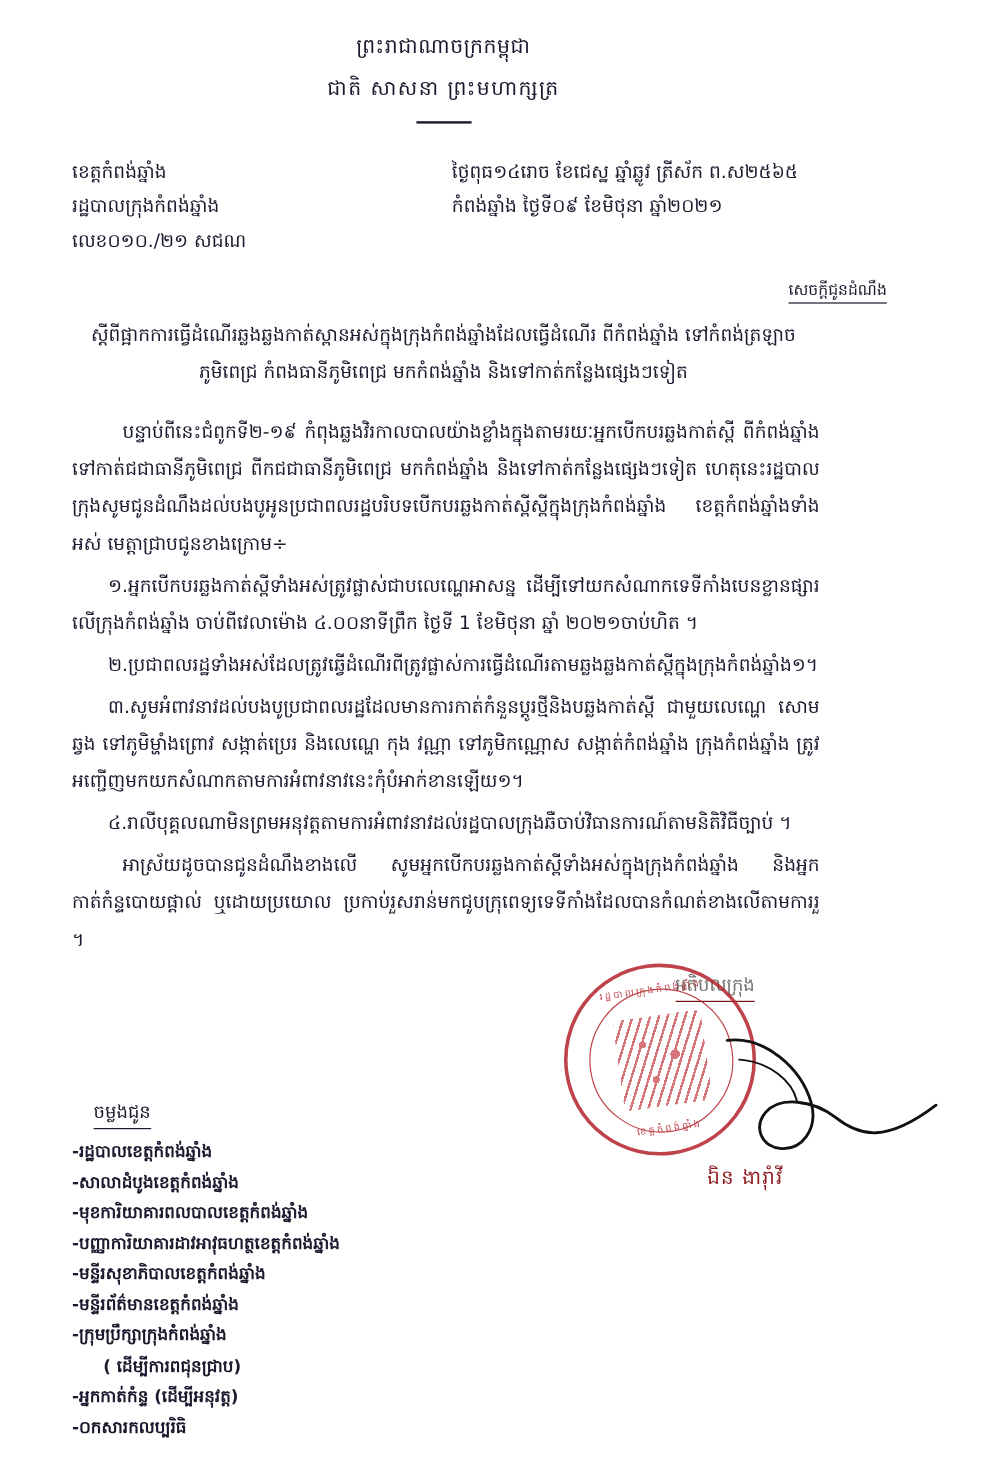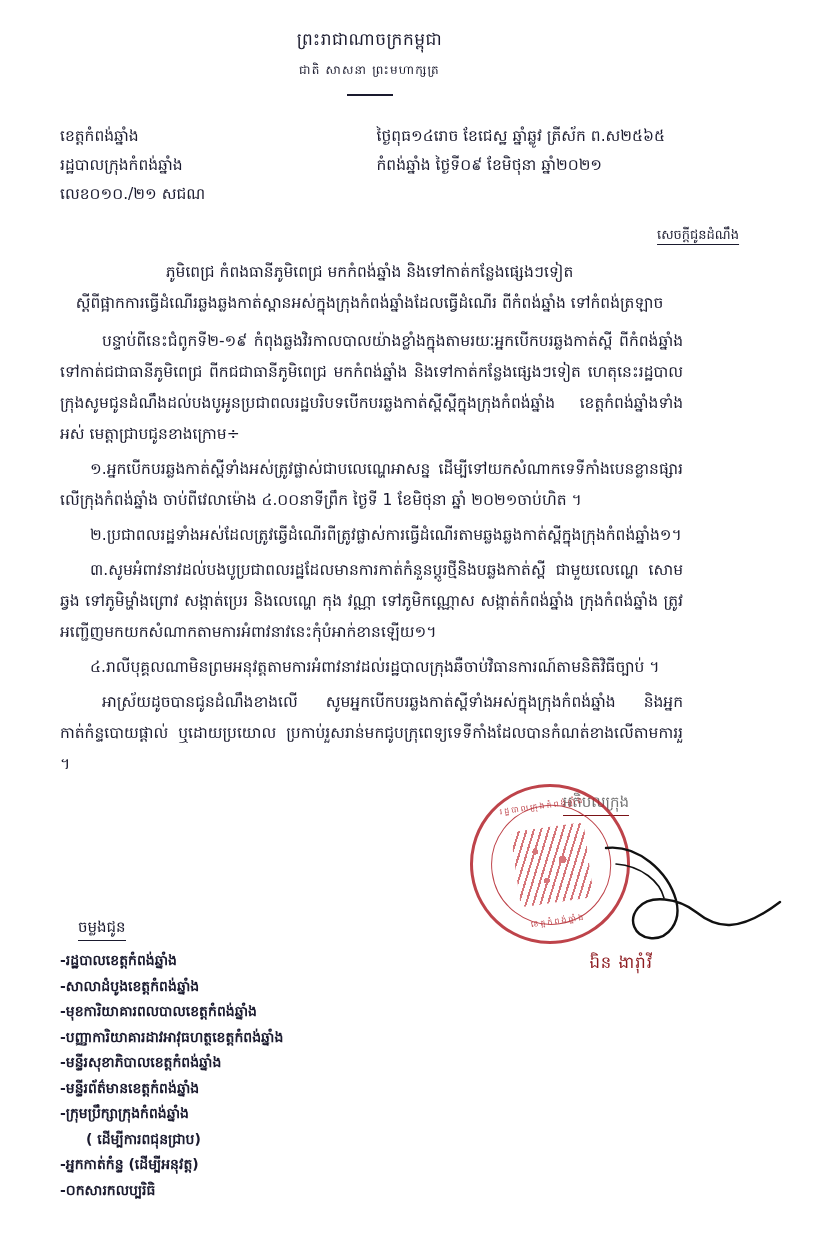--- a/index.html
+++ b/index.html
@@ -23,21 +23,21 @@
   .header {
     text-align: center;
     padding-top: 26px;
   }
   .kingdom {
     font-size: 17px;
     letter-spacing: 0.5px;
     line-height: 1.55;
   }
   .motto {
-    font-size: 12px;
+    font-size: 17px;
     letter-spacing: 1.2px;
     margin-top: 10px;
   }
   .hr-short {
     width: 46px;
     height: 2px;
     background: #1a1a2e;
     margin: 14px auto 0 auto;
   }
   
@@ -67,21 +67,21 @@
   .subject {
     text-align: center;
     font-size: 15.5px;
     line-height: 1.95;
     margin-top: 12px;
     padding: 0 58px;
   }
   
   .body-text {
     padding: 0 56px 0 60px;
-    margin-top: 8px;
+    margin-top: 20px;
     font-size: 15.5px;
     line-height: 2.0;
     text-align: justify;
   }
   .para { margin-bottom: 4px; }
   .indent { text-indent: 42px; }
   .para-num { text-indent: 30px; }
   
   .sig-area {
     position: relative;
@@ -194,22 +194,22 @@
       <div>កំពង់ឆ្នាំង ថ្ងៃទី០៩ ខែមិថុនា ឆ្នាំ២០២១</div>
     </div>
   </div>
 
   <div style="text-align:center;">
     <div class="doc-title">
       <span class="u">សេចក្តីជូនដំណឹង</span>
     </div>
   </div>
   <div class="subject">
+    <div>ស្តីពីផ្អាកការធ្វើដំណើរឆ្លងឆ្លងកាត់ស្ពានអស់ក្នុងក្រុងកំពង់ឆ្នាំងដែលធ្វើដំណើរ ពីកំពង់ឆ្នាំង ទៅកំពង់ត្រឡាច</div>
     <div>ភូមិពេជ្រ កំពងធានីភូមិពេជ្រ មកកំពង់ឆ្នាំង និងទៅកាត់កន្លែងផ្សេងៗទៀត</div>
-    <div>ស្តីពីផ្អាកការធ្វើដំណើរឆ្លងឆ្លងកាត់ស្ពានអស់ក្នុងក្រុងកំពង់ឆ្នាំងដែលធ្វើដំណើរ ពីកំពង់ឆ្នាំង ទៅកំពង់ត្រឡាច</div>
   </div>
 
   <div class="body-text">
     <div class="para indent">បន្ទាប់ពីនេះជំពូកទី២-១៩ កំពុងឆ្លងវិរកាលបាលយ៉ាងខ្លាំងក្នុងតាមរយៈអ្នកបើកបរឆ្លងកាត់ស្ពី ពីកំពង់ឆ្នាំង ទៅកាត់ជជាធានីភូមិពេជ្រ ពីកជជាធានីភូមិពេជ្រ មកកំពង់ឆ្នាំង និងទៅកាត់កន្លែងផ្សេងៗទៀត ហេតុនេះរដ្ឋបាលក្រុងសូមជូនដំណឹងដល់បងបូអូនប្រជាពលរដ្ឋបរិបទបើកបរឆ្លងកាត់ស្ពីស្ពីក្នុងក្រុងកំពង់ឆ្នាំង ខេត្តកំពង់ឆ្នាំងទាំងអស់ មេត្តាជ្រាបជូនខាងក្រោម÷</div>
     <div class="para para-num">១.អ្នកបើកបរឆ្លងកាត់ស្ពីទាំងអស់ត្រូវផ្លាស់ជាបលេណ្ហេអាសន្ន ដើម្បីទៅយកសំណាកទេទីកាំងបេនខ្លានផ្សារលើក្រុងកំពង់ឆ្នាំង ចាប់ពីវេលាម៉ោង ៤.០០នាទីព្រឹក ថ្ងៃទី 1 ខែមិថុនា ឆ្នាំ ២០២១ចាប់ហិត ។</div>
     <div class="para para-num">២.ប្រជាពលរដ្ឋទាំងអស់ដែលត្រូវឆ្វើដំណើរពីត្រូវផ្លាស់ការធ្វើដំណើរតាមឆ្លងឆ្លងកាត់ស្ពីក្នុងក្រុងកំពង់ឆ្នាំង១។</div>
     <div class="para para-num">៣.សូមអំពាវនាវដល់បងបូប្រជាពលរដ្ឋដែលមានការកាត់កំនួនប្តូរថ្មីនិងបឆ្លងកាត់ស្ពី ជាមួយលេណ្ហេ សោម ឆ្វង ទៅភូមិម្ហាំងព្រោវ សង្កាត់ប្រេរ និងលេណ្ហេ កុង វណ្ណា ទៅភូមិកណ្ណោស សង្កាត់កំពង់ឆ្នាំង ក្រុងកំពង់ឆ្នាំង ត្រូវអញ្ជើញមកយកសំណាកតាមការអំពាវនាវនេះកុំបំអាក់ខានឡើយ១។</div>
     <div class="para para-num">៤.រាលីបុគ្គលណាមិនព្រមអនុវត្តតាមការអំពាវនាវដល់រដ្ឋបាលក្រុងឆឺចាប់វិធានការណ៍តាមនិតិវិធីច្បាប់ ។</div>
     <div class="para indent">អាស្រ័យដូចបានជូនដំណឹងខាងលើ សូមអ្នកបើកបរឆ្លងកាត់ស្ពីទាំងអស់ក្នុងក្រុងកំពង់ឆ្នាំង និងអ្នកកាត់កំន្ទបោយផ្តាល់ ឬដោយប្រយោល ប្រកាប់រួសរាន់មកជូបក្រុពេទ្យទេទីកាំងដែលបានកំណត់ខាងលើតាមការរួ ។</div>
   </div>

